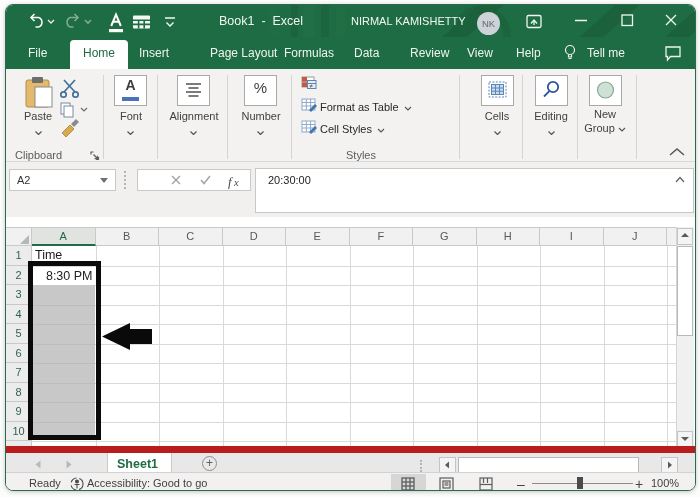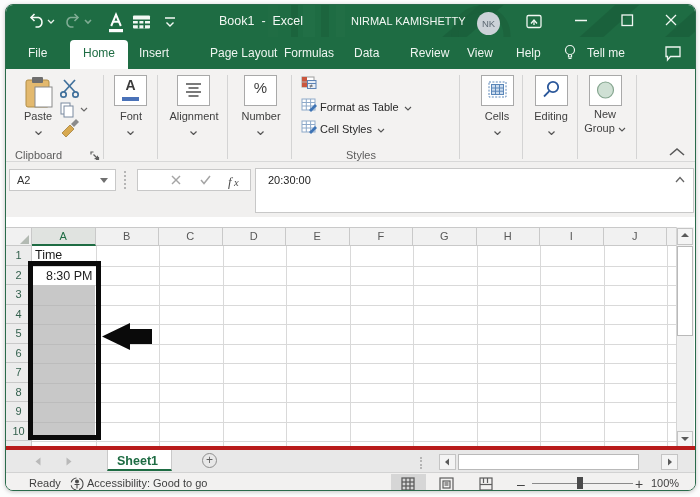--- a/index.html
+++ b/index.html
@@ -24,21 +24,21 @@
   .srow { position:absolute; left:314px; font-size:11px; color:#282828; white-space:nowrap; }
   
   .fbar { position:absolute; left:0; top:157px; width:100%; height:55px; background:#f1f0ef; }
   .whitebox { position:absolute; background:#fff; border:1px solid #c8c8c8; }
   
   .gridarea { position:absolute; left:0; top:212px; width:100%; height:230px; background:#fff; }
   .hdr { position:absolute; background:#f1f1f1; border-right:1px solid #c9c9c9; border-bottom:1px solid #c9c9c9; font-size:11px; color:#585858; text-align:center; }
   .vline { position:absolute; width:1px; background:#d9d9d9; }
   .hline { position:absolute; height:1px; background:#d9d9d9; }
   
-  .sheetbar { position:absolute; left:0; top:441px; width:100%; height:26px; background:#e8e8e8; border-top:4px solid #b91c1c; }
+  .sheetbar { position:absolute; left:0; top:441px; width:100%; height:26px; background:#e8e8e8; border-top:7px solid #b91c1c; }
   .statusbar { position:absolute; left:0; top:467px; width:100%; height:20px; background:#f2f1f0; border-top:1px solid #d2d2d2; font-size:11px; color:#3f3f3f; }
 </style>
 </head>
 <body>
 <div class="page">
 <div class="win">
 
   <div class="titlebar">
     <svg class="abs" style="left:0;top:0;" width="691" height="33">
           <g transform="translate(-2,0)" id="qat-shift-open-dummy"></g>

